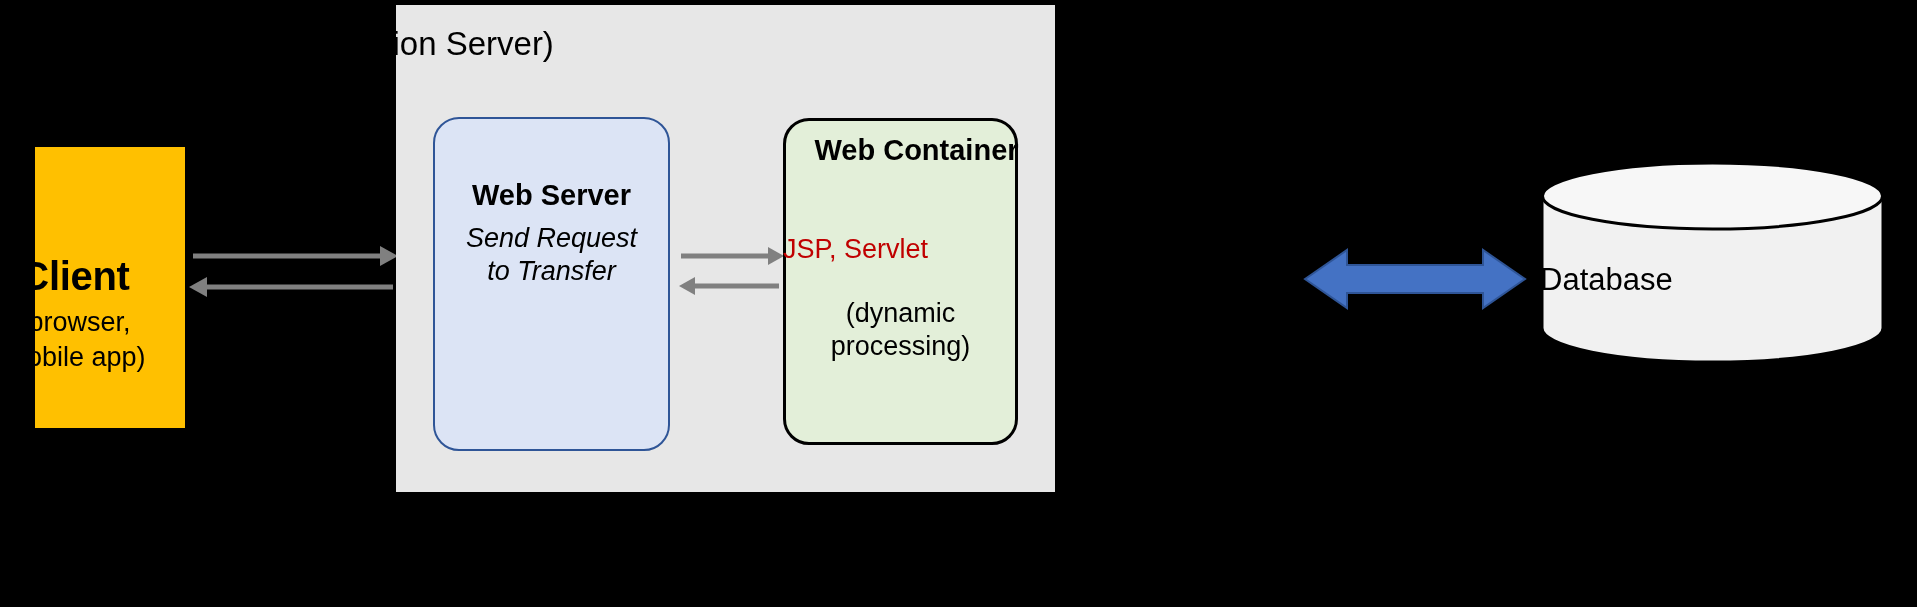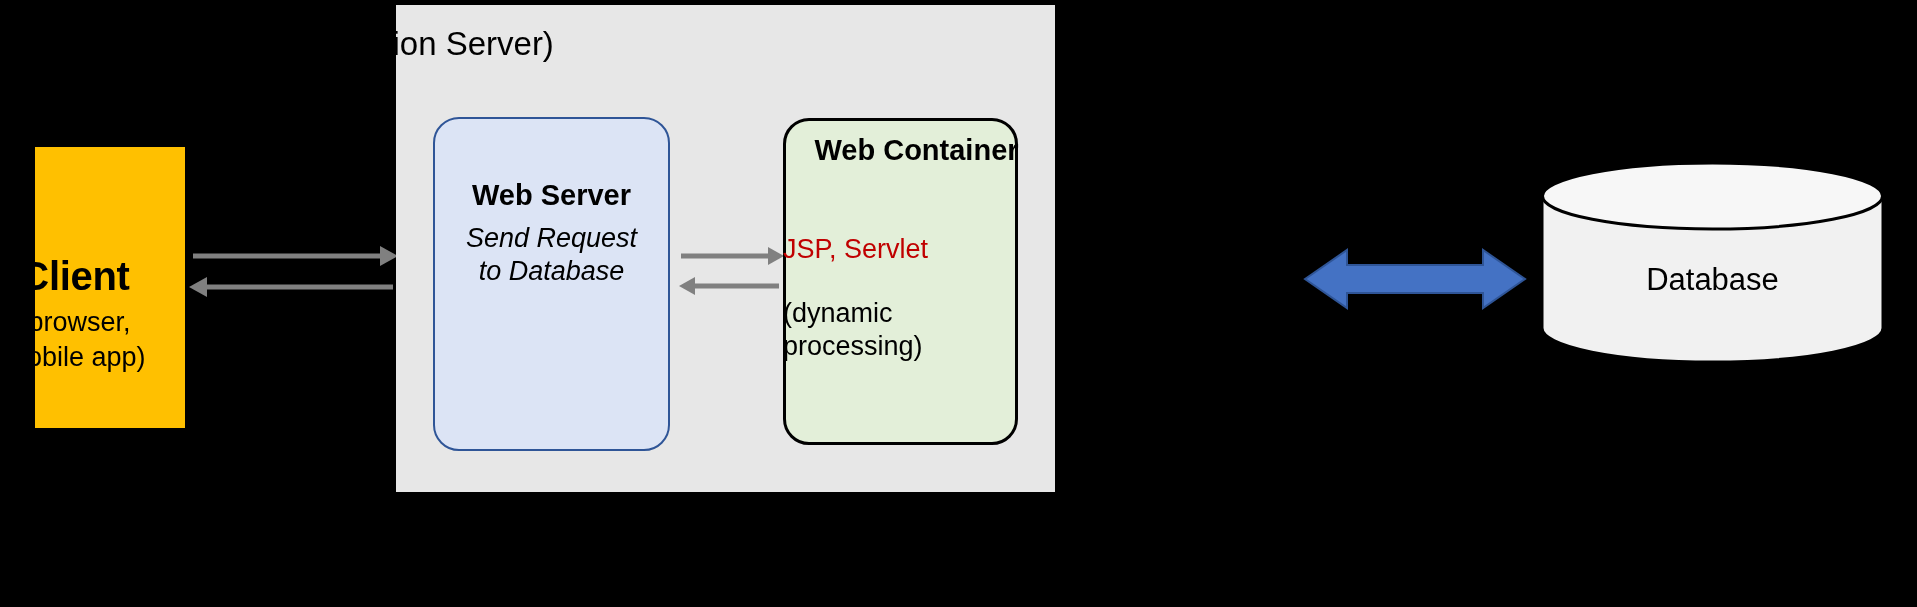--- a/index.html
+++ b/index.html
@@ -65,28 +65,28 @@
   }
   #web-container-title{
     position:absolute;left:783px;top:134px;width:267px;text-align:center;
     font-size:29px;font-weight:bold;color:#000;
   }
   #web-container-tech{
     position:absolute;left:783px;top:234px;width:235px;text-align:left;
     font-size:27px;font-weight:400;color:#C00000;
   }
   #web-container-note{
-    position:absolute;left:783px;top:297px;width:235px;text-align:left;
+    position:absolute;left:783px;top:297px;width:235px;text-align:center;
     font-size:27px;font-weight:400;color:#000;line-height:1.22;
   }
 
   
   #db-shape{position:absolute;left:1540px;top:160px;width:345px;height:205px;}
   #db-label{
-    position:absolute;left:1540px;top:262px;width:345px;text-align:center;
+    position:absolute;left:1540px;top:262px;width:345px;text-align:left;
     font-size:31px;font-weight:400;color:#000;
   }
 </style>
 </head>
 <body>
 
 <div class="stage">
 
   <div id="client-box"></div>
   <div id="client-label">Client</div>
@@ -110,21 +110,21 @@
 
   <div id="was-panel"></div>
   <div id="was-title">
     <span class="b">WAS</span><span>&nbsp;</span><span class="n">(Web Application Server)</span>
   </div>
 
   <div id="web-server-box"></div>
   <div id="web-server-title">Web Server</div>
   <div id="web-server-line1">
     <div>Send Request</div>
-    <div>to Database</div>
+    <div>to Transfer</div>
   </div>
 
   <svg class="arrow-svg" style="left:675px;top:240px;width:115px;height:60px;" viewBox="0 0 115 60">
     <g>
       <line x1="6" y1="16" x2="93" y2="16" stroke="#808080" stroke-width="5"></line>
       <polygon points="93,7 109,16 93,25" fill="#808080"></polygon>
     </g>
     <g>
       <line x1="20" y1="46" x2="104" y2="46" stroke="#808080" stroke-width="5"></line>
       <polygon points="20,37 4,46 20,55" fill="#808080"></polygon>

